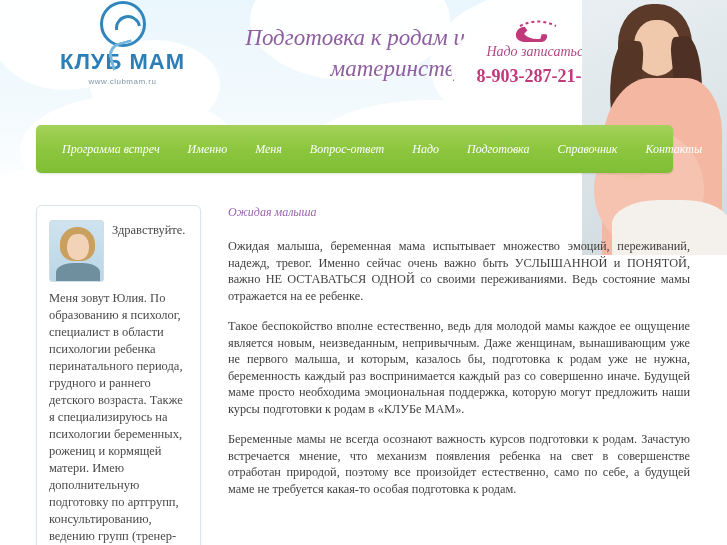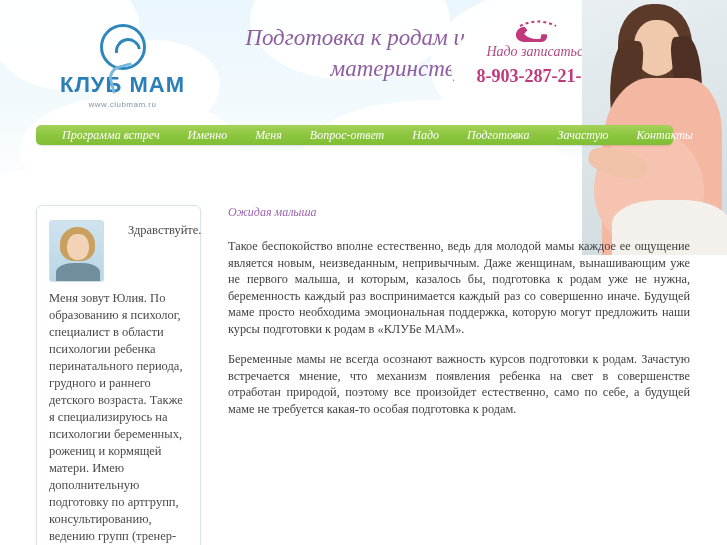--- a/index.html
+++ b/index.html
@@ -43,21 +43,21 @@
   
   .header {
     position: absolute;
     left: 0; top: 0;
     width: 727px;
     height: 185px;
   }
 
   .logo {
     position: absolute;
-    left: 50px; top: 24px;
+    left: 50px; top: 1px;
     width: 145px;
     text-align: center;
     color: #2b7fb8;
   }
   .logo-mark {
     width: 46px; height: 46px;
     margin: 0 auto 2px;
     border-radius: 50%;
     border: 3px solid #2f86bd;
     position: relative;
@@ -199,21 +199,21 @@
     position: absolute; left: 30px; top: 200px;
     width: 118px; height: 60px;
     background: #f4f1ec;
     border-radius: 40% 40% 0 0;
   }
 
   
   .nav {
     position: absolute;
     left: 36px; top: 125px;
-    width: 637px; height: 20px;
+    width: 637px; height: 48px;
     background: linear-gradient(180deg, #a5d25a 0%, #8cc63f 50%, #7fbe34 100%);
     border-radius: 5px;
     display: flex;
     align-items: center;
     padding: 0 12px;
     box-shadow: 0 1px 2px rgba(0,0,0,0.12);
   }
   .nav-item {
     font-family: "Liberation Serif", serif;
     font-style: italic;
@@ -239,21 +239,21 @@
     width: 165px;
     min-height: 330px;
     background: #ffffff;
     border: 1px solid #d8e4ea;
     border-radius: 6px;
     padding: 14px 12px 12px;
     box-shadow: 0 1px 3px rgba(60,90,110,0.08);
   }
   .author-row {
     display: flex;
-    gap: 24px;
+    gap: 8px;
   }
   .avatar {
     width: 55px; height: 62px;
     border: 1px solid #cfdde4;
     border-radius: 3px;
     background: linear-gradient(180deg, #cfe3ef 0%, #b9d6e6 100%);
     position: relative;
     overflow: hidden;
     flex: 0 0 auto;
   }
@@ -365,21 +365,21 @@
     </div>
   </div>
 
   <div class="nav" id="nav-bar">
       <div class="nav-item">Программа встреч</div>
       <div class="nav-item">Именно</div>
       <div class="nav-item">Меня</div>
       <div class="nav-item">Вопрос-ответ</div>
       <div class="nav-item">Надо</div>
       <div class="nav-item">Подготовка</div>
-      <div class="nav-item">Зачастую</div>
+      <div class="nav-item">Справочник</div>
       <div class="nav-item">Контакты</div>
     </div>
 
   <div class="content">
 
     <div class="sidebar">
       <div class="author-row">
         <div class="avatar">
           <div class="av-hair"></div>
           <div class="av-face"></div>
@@ -388,19 +388,20 @@
         <div class="greeting">Здравствуйте.</div>
       </div>
       <div class="bio" id="bio-block">
           <p>Меня зовут Юлия. По образованию я психолог, специалист в области психологии ребенка перинатального периода, грудного и раннего детского возраста. Также я специализируюсь на психологии беременных, рожениц и кормящей матери. Имею дополнительную подготовку по артгрупп, консультированию, ведению групп (тренер-консультант). И просто я мама двоих детей: дочь — 1996г, сын — 2008г.</p>
         </div>
     </div>
 
     <div class="article">
       <h1>Ожидая малыша</h1>
       <div id="article-body">
+          <p>Ожидая малыша, беременная мама испытывает множество эмоций, переживаний, надежд, тревог. Именно сейчас очень важно быть УСЛЫШАННОЙ и ПОНЯТОЙ, важно НЕ ОСТАВАТЬСЯ ОДНОЙ со своими переживаниями. Ведь состояние мамы отражается на ее ребенке.</p>
           <p>Такое беспокойство вполне естественно, ведь для молодой мамы каждое ее ощущение является новым, неизведанным, непривычным. Даже женщинам, вынашивающим уже не первого малыша, и которым, казалось бы, подготовка к родам уже не нужна, беременность каждый раз воспринимается каждый раз со совершенно иначе. Будущей маме просто необходима эмоциональная поддержка, которую могут предложить наши курсы подготовки к родам в «КЛУБе МАМ».</p>
           <p>Беременные мамы не всегда осознают важность курсов подготовки к родам. Зачастую встречается мнение, что механизм появления ребенка на свет в совершенстве отработан природой, поэтому все произойдет естественно, само по себе, а будущей маме не требуется какая-то особая подготовка к родам.</p>
         </div>
     </div>
 
   </div>
 </div>
 
 </body></html>

